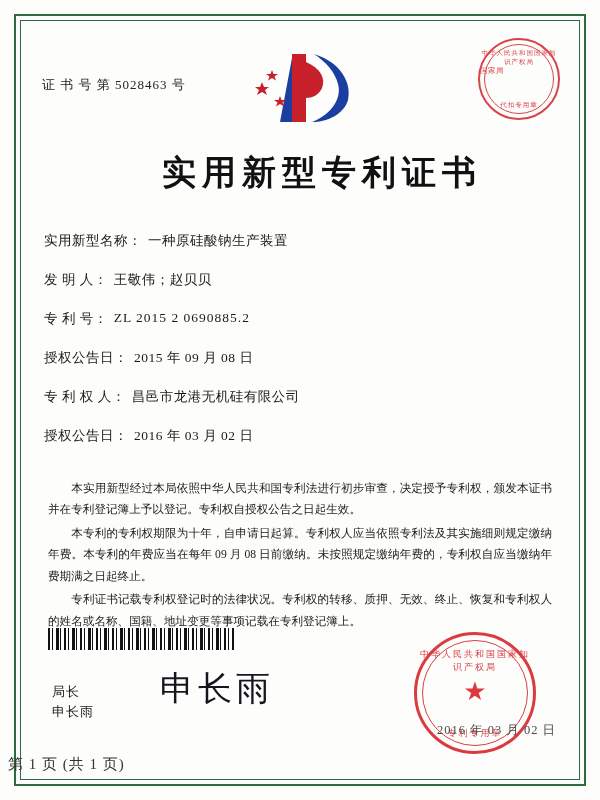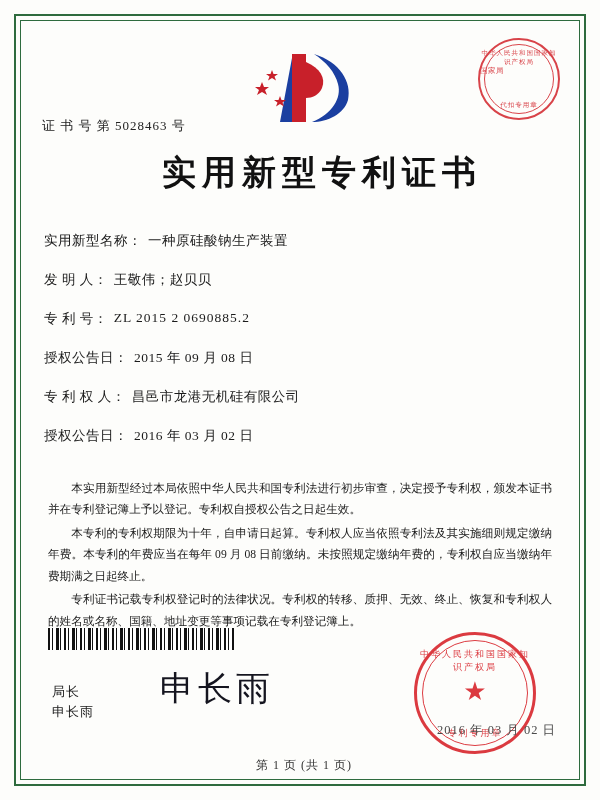--- a/index.html
+++ b/index.html
@@ -38,21 +38,20 @@
 
   
   .cert-no {
     position: absolute;
     left: 42px;
     top: 76px;
     font-size: 13px;
     letter-spacing: 1px;
     color: #222;
     font-family: "Liberation Serif", serif;
-    margin-top: 41px;
   }
 
   
   .seal-top {
     position: absolute;
     right: 40px;
     top: 38px;
     width: 78px;
     height: 78px;
     border-radius: 50%;
@@ -242,22 +241,21 @@
     font-size: 12.5px;
     color: #4a4a4a;
     letter-spacing: 1px;
   }
 
   
   .page-footer {
     position: absolute;
     left: 0; right: 0;
     bottom: 26px;
-    text-align: center;
-    font-size: 12px;
+    font-size: 15px;
     color: #333;
     letter-spacing: 1px;
     padding-left: 8px;
   }
 </style>
 </head>
 <body>
 
 <div id="page">
 

